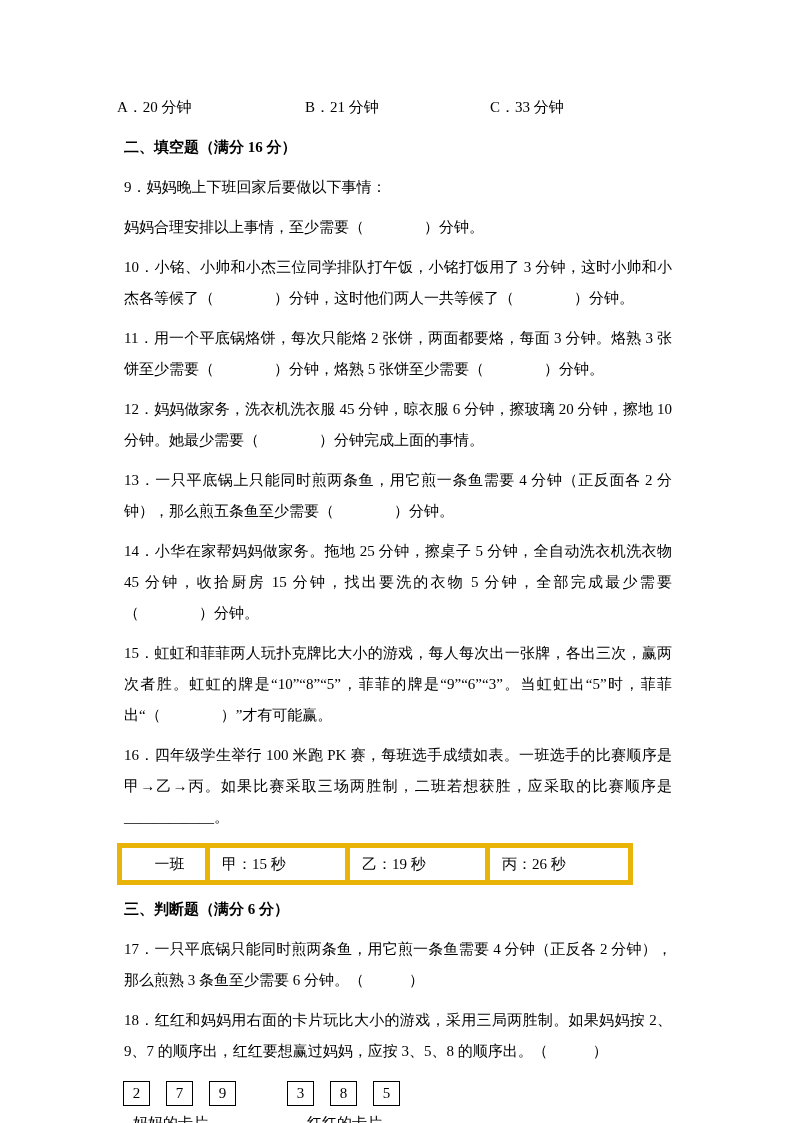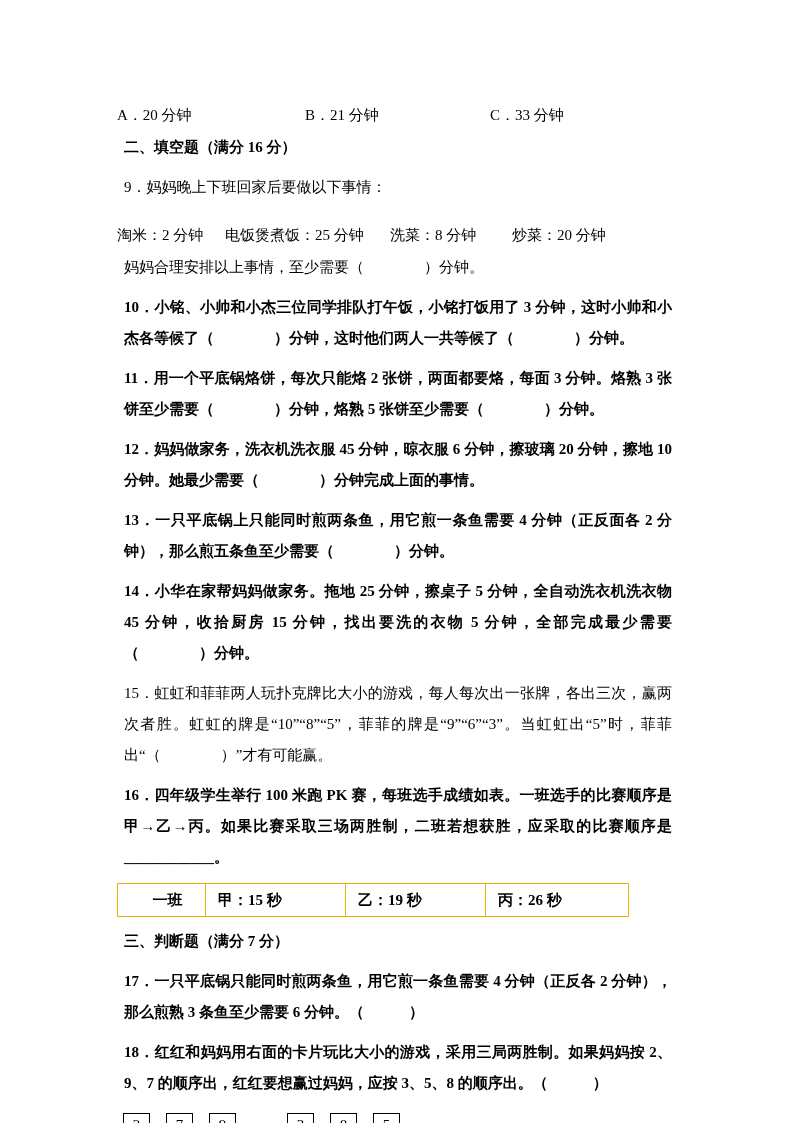--- a/index.html
+++ b/index.html
@@ -20,37 +20,36 @@
 
   .content {
     position: absolute;
     left: 115px;
     top: 92px;
     width: 566px;
   }
 
   p.para { margin: 9px; text-align: justify; }
   .l1 { min-height: 31px; }
-  .l2 { min-height: 62px; font-weight: bold; }
+  .l2 { min-height: 62px; }
   .l3 { min-height: 93px; }
 
   .heading { font-weight: bold; }
 
   .row { position: relative; height: 31px; }
-  .row .abs { position: absolute; top: 8px; white-space: nowrap; }
+  .row .abs { position: absolute; top: 0; white-space: nowrap; }
 
   table.score-table { border-collapse: collapse; margin: 10px 0 9px 2px; table-layout: fixed; }
   table.score-table td {
-    border: 1px solid #eab308;
+    border: 5px solid #eab308;
     height: 32px;
     padding: 0 0 0 12px;
     line-height: 32px;
     white-space: nowrap;
     overflow: hidden;
-    font-weight: bold;
   }
   td.c0 { width: 88px;  text-align: center; padding: 0; }
   td.c1 { width: 140px; }
   td.c2 { width: 140px; }
   td.c3 { width: 143px; }
 
   .cards-row { position: relative; height: 27px; margin-top: 14px; }
   .card-group { position: absolute; top: 0; display: flex; gap: 16px; }
   .card {
     display: flex; align-items: center; justify-content: center;
@@ -69,26 +68,20 @@
 
     <div class="row">
       <span class="abs" style="left:2px">A．20 分钟</span>
       <span class="abs" style="left:190px">B．21 分钟</span>
       <span class="abs" style="left:375px">C．33 分钟</span>
     </div>
 
     <p class="para l1 heading">二、填空题（满分 16 分）</p>
 
     <p class="para l1">9．妈妈晚上下班回家后要做以下事情：</p>
-    <div class="row">
-      <span class="abs" style="left:2px">淘米：2 分钟</span>
-      <span class="abs" style="left:110px">电饭煲煮饭：25 分钟</span>
-      <span class="abs" style="left:275px">洗菜：8 分钟</span>
-      <span class="abs" style="left:397px">炒菜：20 分钟</span>
-    </div>
     <p class="para l1">妈妈合理安排以上事情，至少需要（　　　　）分钟。</p>
 
     <p class="para l2">10．小铭、小帅和小杰三位同学排队打午饭，小铭打饭用了 3 分钟，这时小帅和小杰各等候了（　　　　）分钟，这时他们两人一共等候了（　　　　）分钟。</p>
 
     <p class="para l2">11．用一个平底锅烙饼，每次只能烙 2 张饼，两面都要烙，每面 3 分钟。烙熟 3 张饼至少需要（　　　　）分钟，烙熟 5 张饼至少需要（　　　　）分钟。</p>
 
     <p class="para l2">12．妈妈做家务，洗衣机洗衣服 45 分钟，晾衣服 6 分钟，擦玻璃 20 分钟，擦地 10 分钟。她最少需要（　　　　）分钟完成上面的事情。</p>
 
     <p class="para l2">13．一只平底锅上只能同时煎两条鱼，用它煎一条鱼需要 4 分钟（正反面各 2 分钟），那么煎五条鱼至少需要（　　　　）分钟。</p>
 
@@ -102,21 +95,21 @@
       <tbody>
         <tr>
           <td class="c0">一班</td>
           <td class="c1">甲：15 秒</td>
           <td class="c2">乙：19 秒</td>
           <td class="c3">丙：26 秒</td>
         </tr>
       </tbody>
     </table>
 
-    <p class="para l1 heading">三、判断题（满分 7 分）</p>
+    <p class="para l1 heading">三、判断题（满分 6 分）</p>
 
     <p class="para l2">17．一只平底锅只能同时煎两条鱼，用它煎一条鱼需要 4 分钟（正反各 2 分钟），那么煎熟 3 条鱼至少需要 6 分钟。（　　　）</p>
 
     <p class="para l2">18．红红和妈妈用右面的卡片玩比大小的游戏，采用三局两胜制。如果妈妈按 2、9、7 的顺序出，红红要想赢过妈妈，应按 3、5、8 的顺序出。（　　　）</p>
 
     <div class="cards-row">
       <div class="card-group" style="left:8px">
         <span class="card">2</span>
         <span class="card">7</span>
         <span class="card">9</span>

